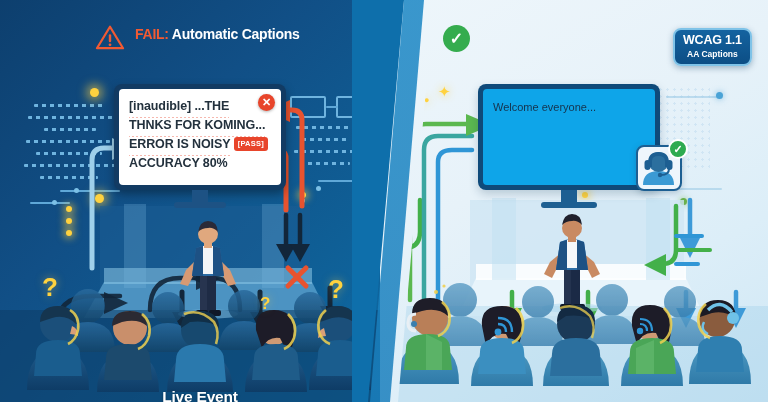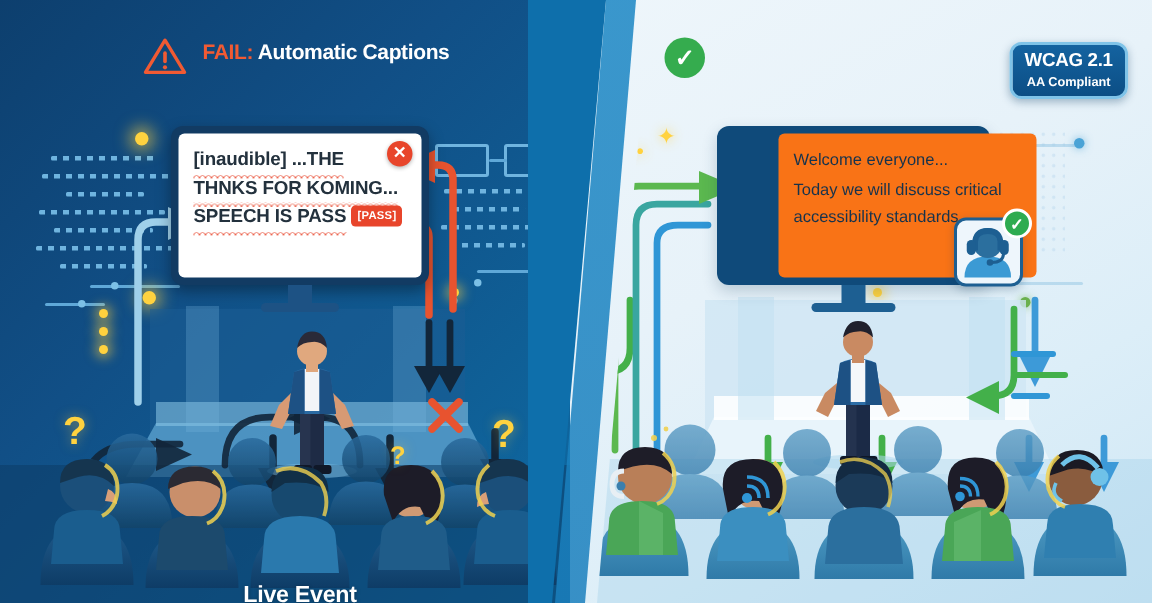--- a/index.html
+++ b/index.html
@@ -73,21 +73,21 @@
     vertical-align:2px; letter-spacing:.2px; }
   .x-chip { position:absolute; right:6px; top:5px; width:17px;height:17px;border-radius:50%;
     background:#e8452b; color:#fff; font-size:11px; font-weight:bold;
     display:flex; align-items:center; justify-content:center; line-height:1;
     box-shadow:0 1px 3px rgba(0,0,0,.3); }
 
   
   #mon-right { left:478px; top:84px; width:182px; z-index:6; }
   #mon-right .mon-body { background:#0f4a7a; width:182px; height:106px;
     box-shadow:0 4px 10px rgba(20,60,90,.22); }
-  #mon-right .mon-screen { background:#f97316;margin-left:36px; }
+  #mon-right .mon-screen { background:#0ea5e9; }
   #mon-right .mon-neck { top:106px; background:#1d5f92; }
   #mon-right .mon-base { top:118px; width:56px; background:#1d5f92; }
 
   .cap-r { position:absolute; left:10px; right:8px; top:10px;
     color:#16334d; font-size:11px; line-height:1.58; }
   .cap-r p { margin-bottom:3px; }
 
   
   .verifier { position:absolute; left:636px; top:145px; width:46px; height:46px;
     background:#eef6fc; border:2.5px solid #1d5f92; border-radius:8px; z-index:8;
@@ -319,22 +319,23 @@
       </g>
     </svg>
 
     <div class="monitor" id="mon-left">
       <div class="mon-body">
         <div class="mon-screen">
           <div class="x-chip">✕</div>
           <div class="cap-l">
             <div><span class="sq">[inaudible] ...THE</span></div>
             <div><span class="sq">THNKS FOR KOMING...</span></div>
-            <div><span class="sq">SPEECH IS PASS</span>
+            <div><span class="sq">ERROR IS NOISY</span>
                  <span class="badge-error">[PASS]</span></div>
+            <div><span>ACCURACY 80%</span></div>
           </div>
         </div>
       </div>
       <div class="mon-neck"></div>
       <div class="mon-base"></div>
     </div>
 
     <div class="hdr" id="hdr-left">
       <svg class="warn-ico" viewBox="0 0 32 29">
         <path d="M16 3 L30 26 L2 26 Z" fill="none" stroke="#f15a33" stroke-width="2.4" stroke-linejoin="round"></path>
@@ -527,21 +528,20 @@
   </div>
 
   <div class="split-wedge"></div>
   <div class="split-wedge2"></div>
 
   <div class="monitor" id="mon-right">
     <div class="mon-body">
       <div class="mon-screen">
         <div class="cap-r">
           <p>Welcome everyone...</p>
-          <p>Today we will discuss critical accessibility standards...</p>
         </div>
       </div>
     </div>
     <div class="mon-neck"></div>
     <div class="mon-base"></div>
   </div>
 
   <div class="verifier">
     <svg width="41" height="41" viewBox="0 0 41 41">
       <path d="M5 38 Q5 24 20.5 24 Q36 24 36 38 Z" fill="#3b9ad4"></path>
@@ -553,17 +553,17 @@
       <circle cx="22" cy="28" r="2.2" fill="#1d5f92"></circle>
     </svg>
     <div class="tick">✓</div>
   </div>
 
   <div class="hdr" id="hdr-right">
     <div class="pass-ico">✓</div>
   </div>
 
   <div class="wcag-badge">
-    <div class="b1">WCAG 2.1</div>
-    <div class="b2">AA Compliant</div>
+    <div class="b1">WCAG 1.1</div>
+    <div class="b2">AA Captions</div>
   </div>
 
 </div>
 
 </body></html>

